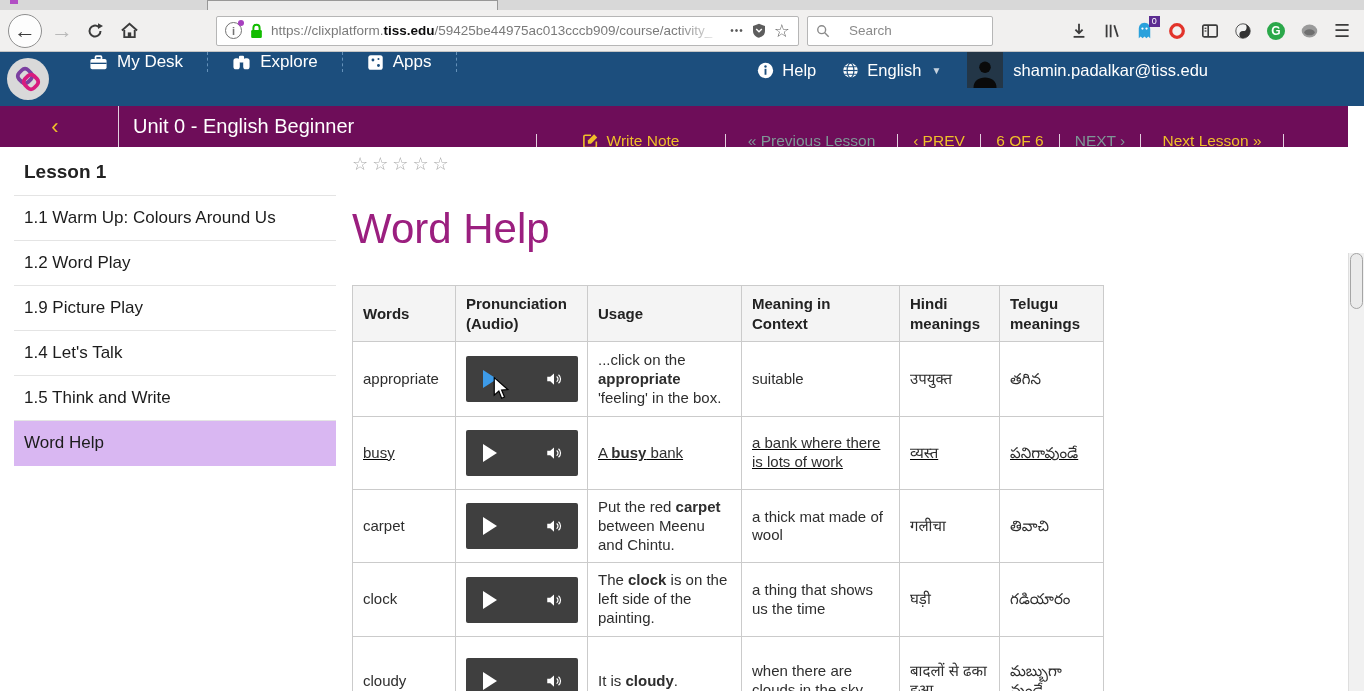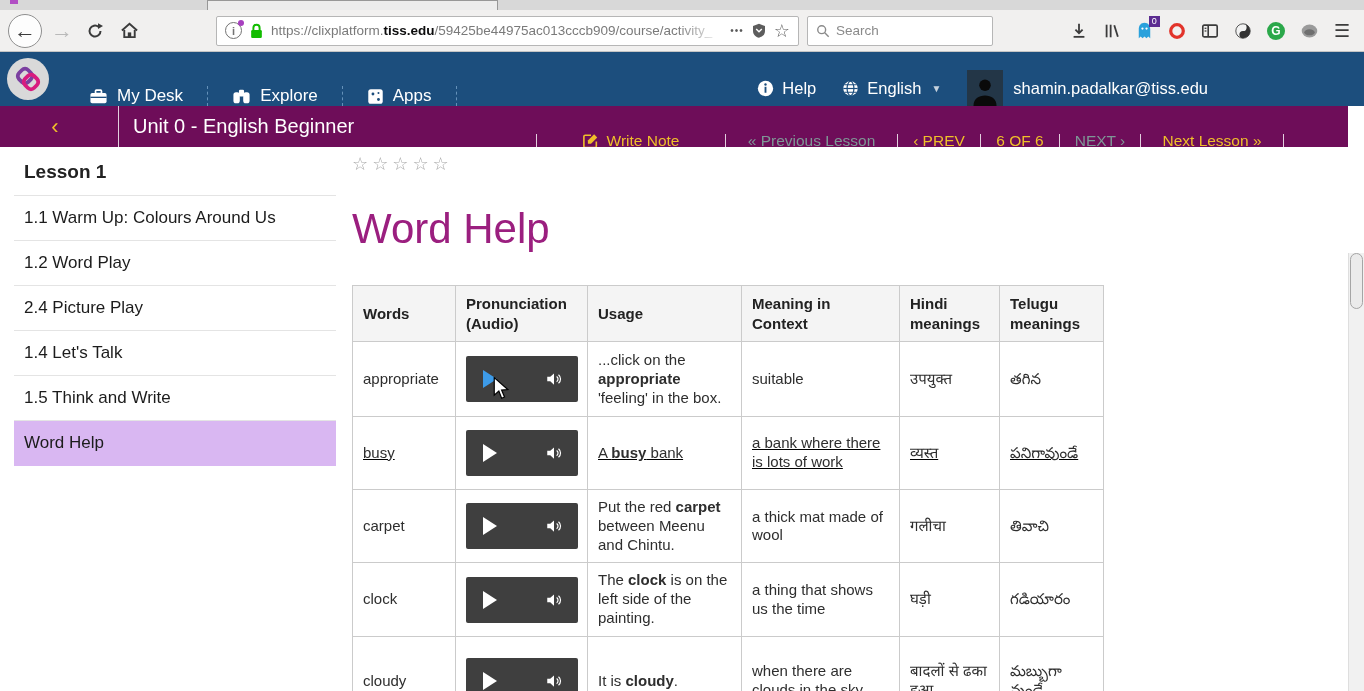--- a/index.html
+++ b/index.html
@@ -24,32 +24,32 @@
   .info-dot { position:absolute; top:-3px; right:-3px; width:6px; height:6px; border-radius:50%; background:#a73fbf; }
   .url-text { flex:1; font-size:13.5px; color:#7a7a7a; white-space:nowrap; overflow:hidden; position:relative; }
   .url-text b { color:#0c0c0d; font-weight:bold; }
   .url-fade { position:absolute; right:0; top:0; bottom:0; width:46px;
     background:linear-gradient(to right, rgba(255,255,255,0), #fff); }
   .overflow-dots { color:#5a5a5a; font-size:10px; letter-spacing:1px; }
   .star-glyph { color:#5f5f5f; font-size:18px; line-height:1; }
   .searchbar { margin-left:8px; width:186px; height:30px; background:#fff; border:1px solid #b6b6b6;
     border-radius:2px; display:flex; align-items:center; padding:0 8px; gap:6px; }
   .searchbar input { border:none; outline:none; flex:1; font-size:13.5px; color:#333; width:100%;
-    font-family:inherit; background:transparent; }
+    font-family:inherit; background:transparent;margin-left:13px; }
   .searchbar input::placeholder { color:#8a8a8a; }
   .ext-icons { margin-left:auto; display:flex; align-items:center; gap:15px; padding-right:6px; }
   .ext { position:relative; display:flex; align-items:center; justify-content:center; cursor:pointer; }
   .badge { position:absolute; top:-6px; right:-7px; background:#5C2D91; color:#fff; font-size:9px;
     padding:0 3px; line-height:11px; }
   .grammarly { width:18px; height:18px; border-radius:50%; background:#2BA84A; color:#fff;
     font-size:12px; font-weight:bold; display:flex; align-items:center; justify-content:center; }
   .hamburger { font-size:18px; color:#3b3b3b; }
 
   
-  .navbar { height:54px; background:#1C4E7D; display:flex; align-items:flex-end; color:#fff; }
+  .navbar { height:54px; background:#1C4E7D; display:flex; align-items:flex-start; color:#fff; }
   .logo { align-self:center; width:42px; height:42px; border-radius:50%; background:#d9d9d9;
     margin:0 16px 0 7px; display:flex; align-items:center; justify-content:center; overflow:hidden; }
   .nav-item { display:flex; align-items:center; gap:9px; padding:0 24px; font-size:17px;
     border-right:1px dashed rgba(160,200,235,.55); cursor:pointer; }
   .nav-right { margin-left:auto; display:flex; align-items:center; gap:26px; padding-right:156px; font-size:16.5px; }
   .nav-link { display:flex; align-items:center; gap:8px; cursor:pointer; }
   .caret { font-size:10px; color:rgba(255,255,255,.75); margin-left:2px; }
   .user { display:flex; align-items:center; gap:10px; }
   .avatar { width:36px; height:36px; background:#233647; display:flex; align-items:flex-end; justify-content:center; }
 
@@ -284,21 +284,21 @@
     <div class="lb-seg gold w-nextl">Next Lesson »</div>
     <div class="lb-seg w-end"></div>
   </div>
 </div>
 
 <div class="content">
   <aside class="sidebar">
     <div class="sb-heading">Lesson 1</div>
     <div class="sb-item">1.1 Warm Up: Colours Around Us</div>
     <div class="sb-item">1.2 Word Play</div>
-    <div class="sb-item">2.4 Picture Play</div>
+    <div class="sb-item">1.9 Picture Play</div>
     <div class="sb-item">1.4 Let's Talk</div>
     <div class="sb-item">1.5 Think and Write</div>
     <div class="sb-item active">Word Help</div>
   </aside>
 
   <main class="main">
     <div class="stars" id="stars"><span>☆</span><span>☆</span><span>☆</span><span>☆</span><span>☆</span></div>
     <h1 class="main-title">Word Help</h1>
 
     <table class="wordhelp">

